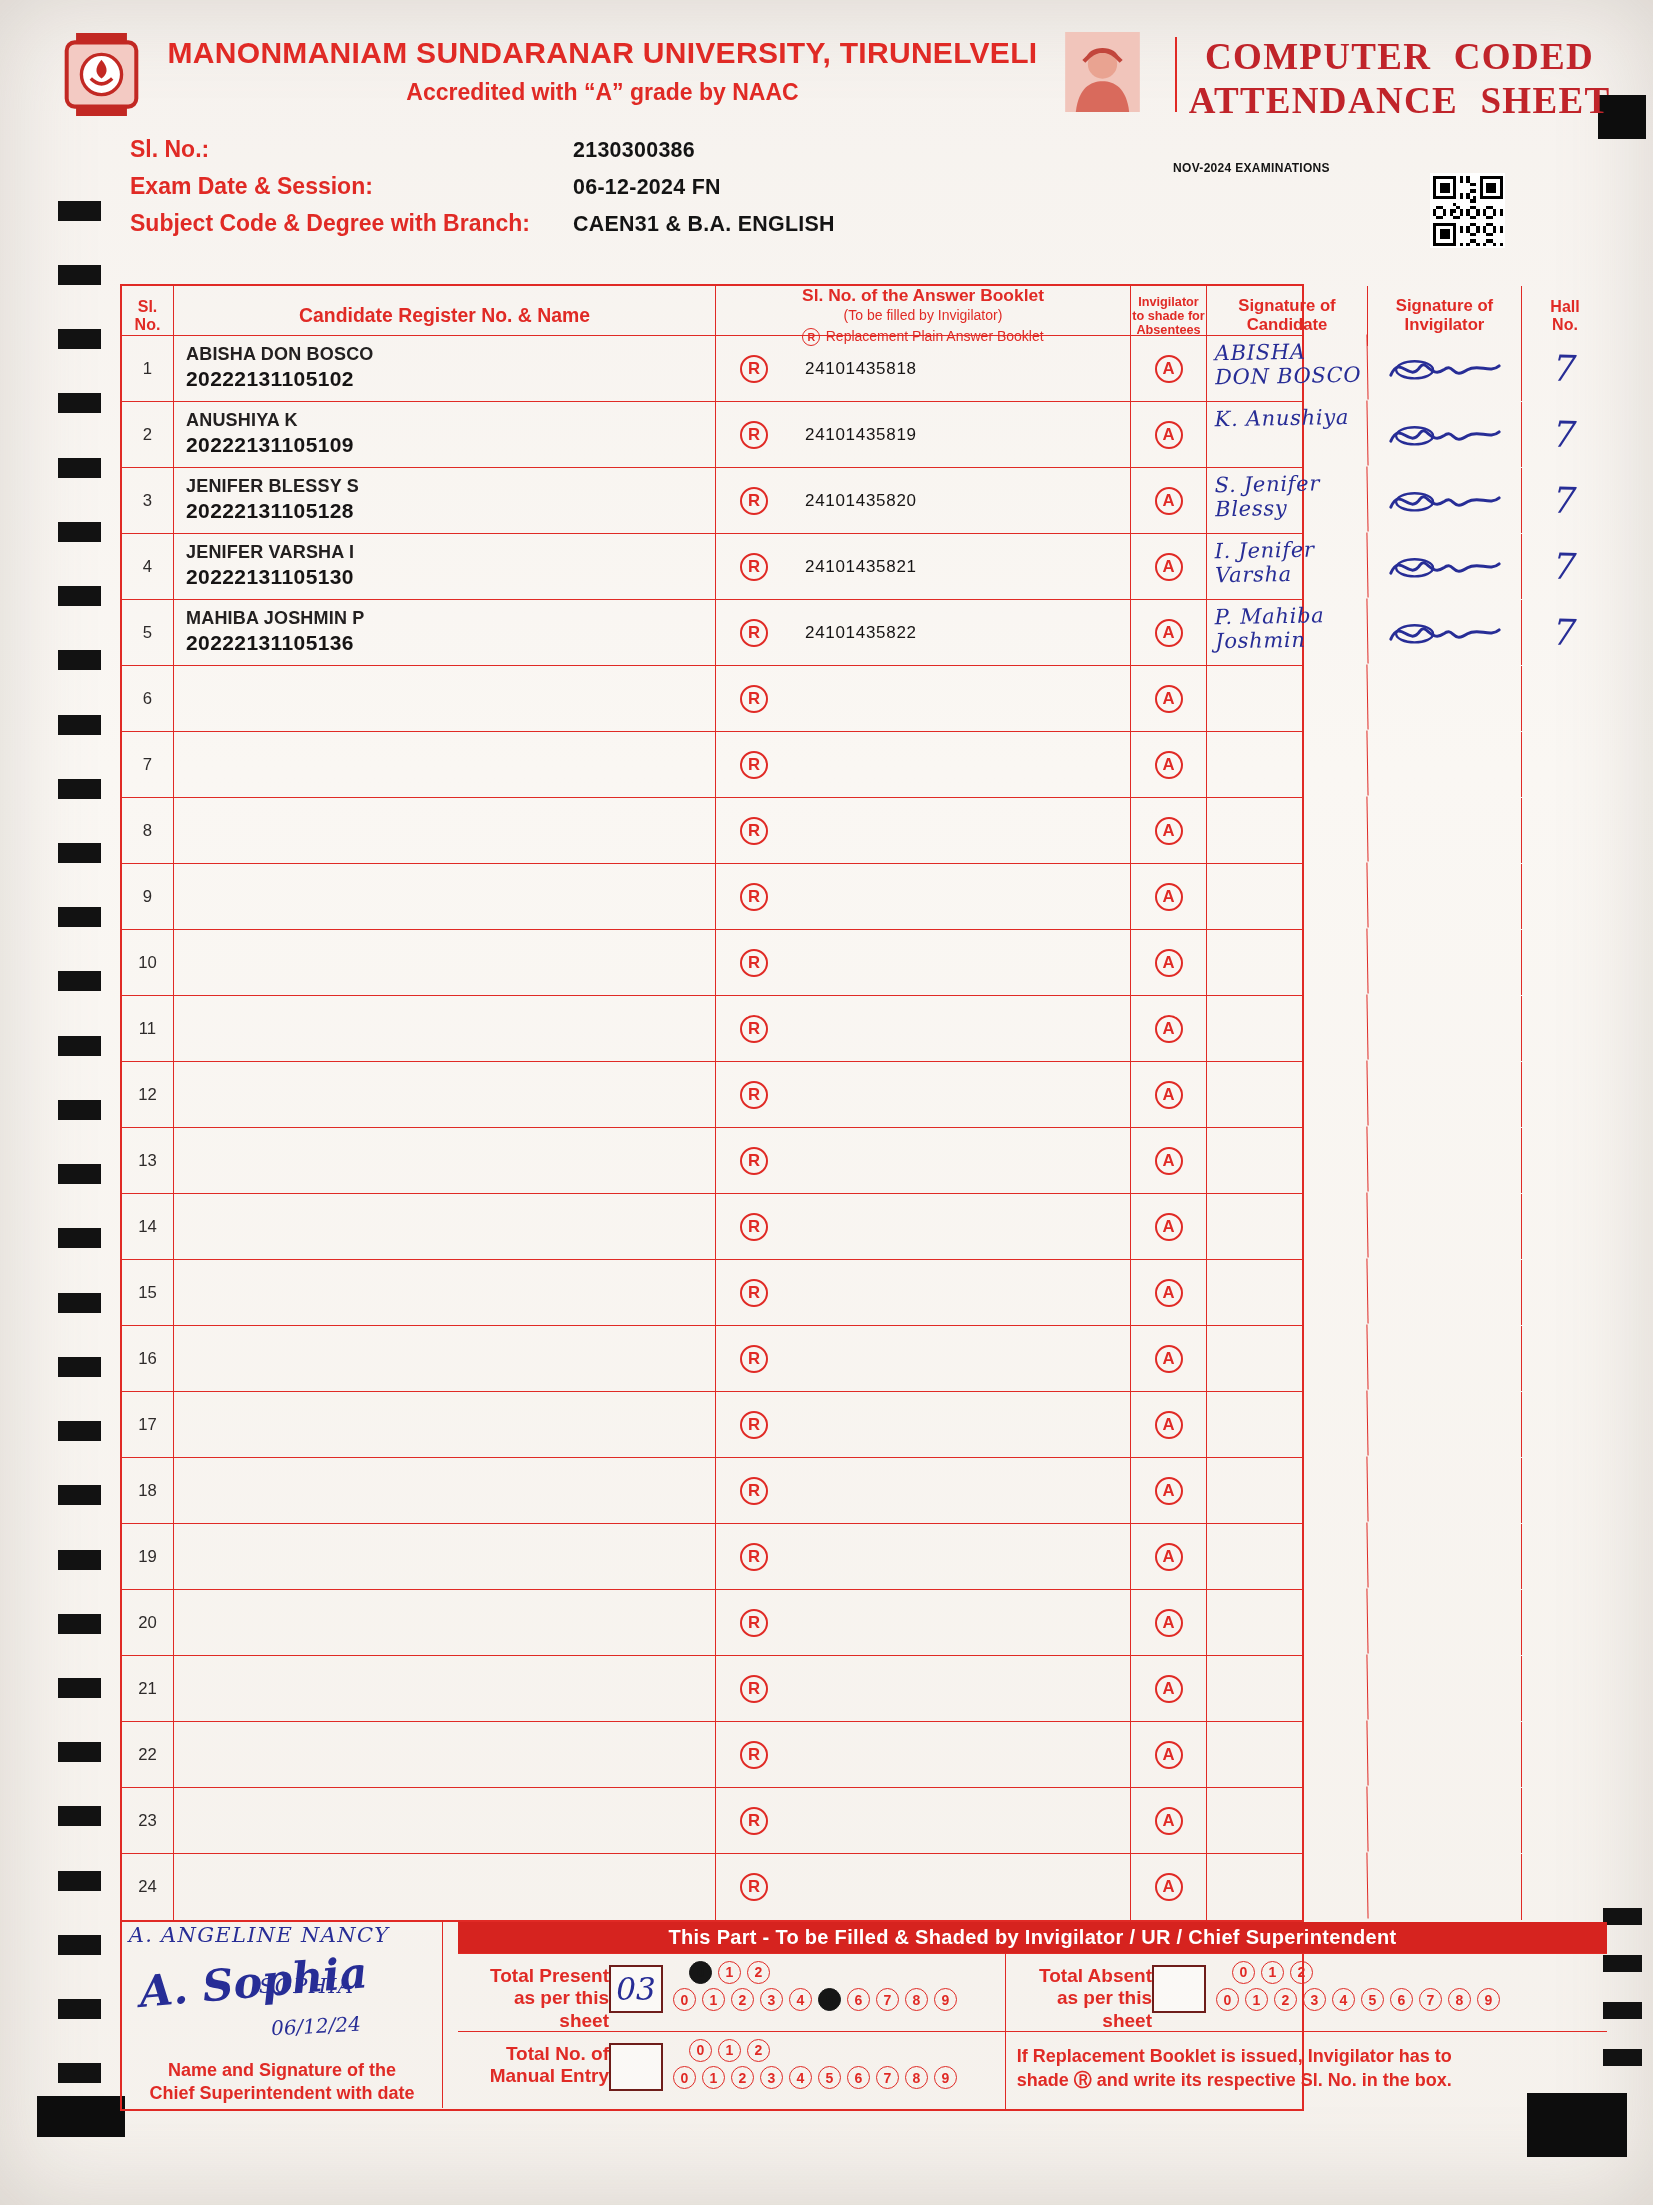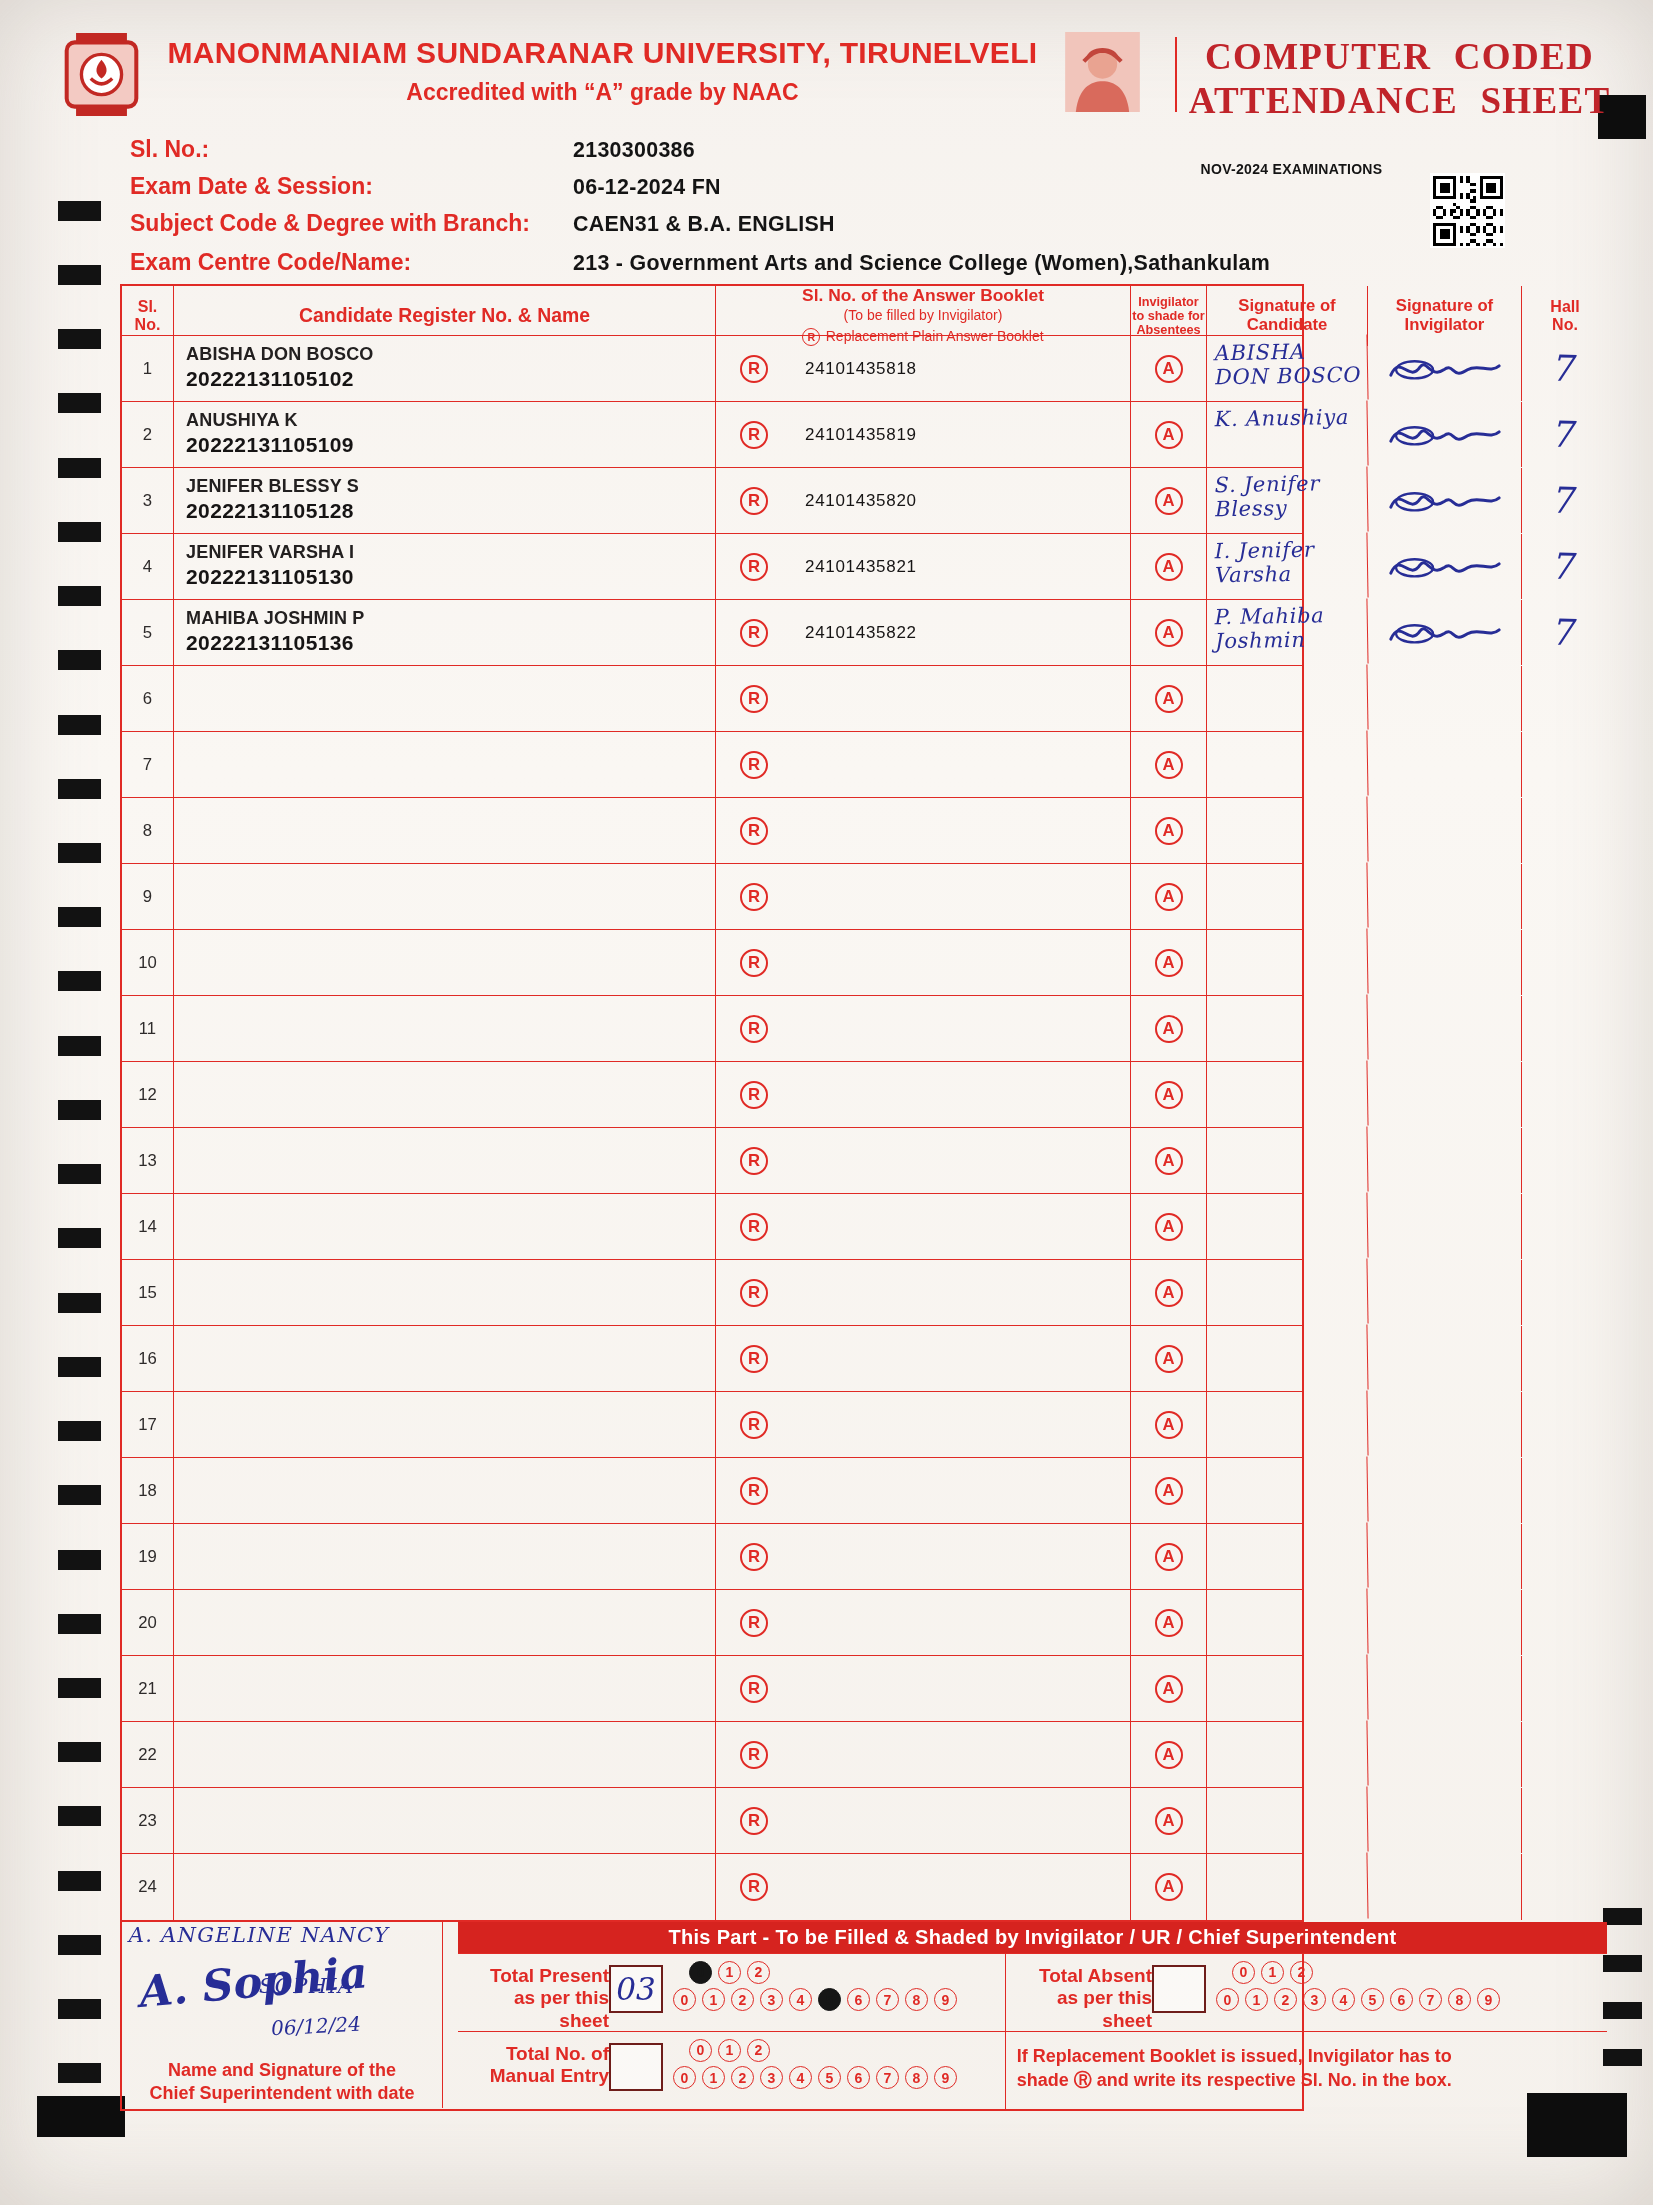--- a/index.html
+++ b/index.html
@@ -21,22 +21,22 @@
   .logo{position:absolute;left:64px;top:33px;width:75px;height:83px;}
   .univ-title{position:absolute;left:151px;top:36px;width:903px;text-align:center;
               color:var(--print-red);font-weight:bold;font-size:30px;letter-spacing:0.3px;}
   .accred{position:absolute;left:151px;top:79px;width:903px;text-align:center;
           color:var(--print-red);font-weight:bold;font-size:23px;}
   .portrait{position:absolute;left:1065px;top:32px;width:75px;height:80px;}
   .hdr-divider{position:absolute;left:1175px;top:37px;width:2px;height:75px;background:var(--print-red);}
   .right-title{position:absolute;left:1188px;top:35px;width:423px;text-align:center;
                font-family:"Liberation Serif",serif;font-weight:bold;color:var(--title-red);
                font-size:37px;line-height:1.18;letter-spacing:1.3px;word-spacing:12px;white-space:pre-line;}
-  .session{position:absolute;left:1151px;top:161px;width:281px;text-align:center;
-           color:#141414;font-weight:bold;font-size:14px;letter-spacing:0.3px;}
+  .session{position:absolute;left:1111px;top:161px;width:281px;text-align:center;
+           color:#141414;font-weight:bold;font-size:12px;letter-spacing:0.3px;}
   .qr{position:absolute;left:1430px;top:173px;width:75px;height:75px;background:#fff;padding:2.7px;}
   .info-block{position:absolute;left:130px;top:136px;width:1285px;}
   .info-row{display:flex;margin-bottom:10px;align-items:baseline;}
   .info-row:nth-child(3){margin-bottom:12px;}
   .info-label{flex:0 0 443px;color:var(--print-red);font-weight:bold;font-size:23px;}
   .info-value{color:#141414;font-weight:bold;font-size:21.4px;letter-spacing:0.3px;}
 
   
   .table-wrap{position:absolute;left:120px;top:284px;width:1184px;}
   .ctable{border:2px solid var(--print-red);}
@@ -283,24 +283,20 @@
       <span class="info-value">2130300386</span>
     </div>
     <div class="info-row">
       <span class="info-label">Exam Date &amp; Session:</span>
       <span class="info-value">06-12-2024 FN</span>
     </div>
     <div class="info-row">
       <span class="info-label">Subject Code &amp; Degree with Branch:</span>
       <span class="info-value">CAEN31 &amp; B.A. ENGLISH</span>
     </div>
-    <div class="info-row">
-      <span class="info-label">Exam Centre Code/Name:</span>
-      <span class="info-value">213 - Government Arts and Science College (Women),Sathankulam</span>
-    </div>
   </div>
 
   <div class="table-wrap">
     <div class="ctable">
       <div class="thead grid-cols">
         <div class="th1">Sl.
 No.</div>
         <div class="th2">Candidate Register No. &amp; Name</div>
         <div class="th3">
           <div class="h3line1"><span>Sl. No. of the Answer Booklet</span>

